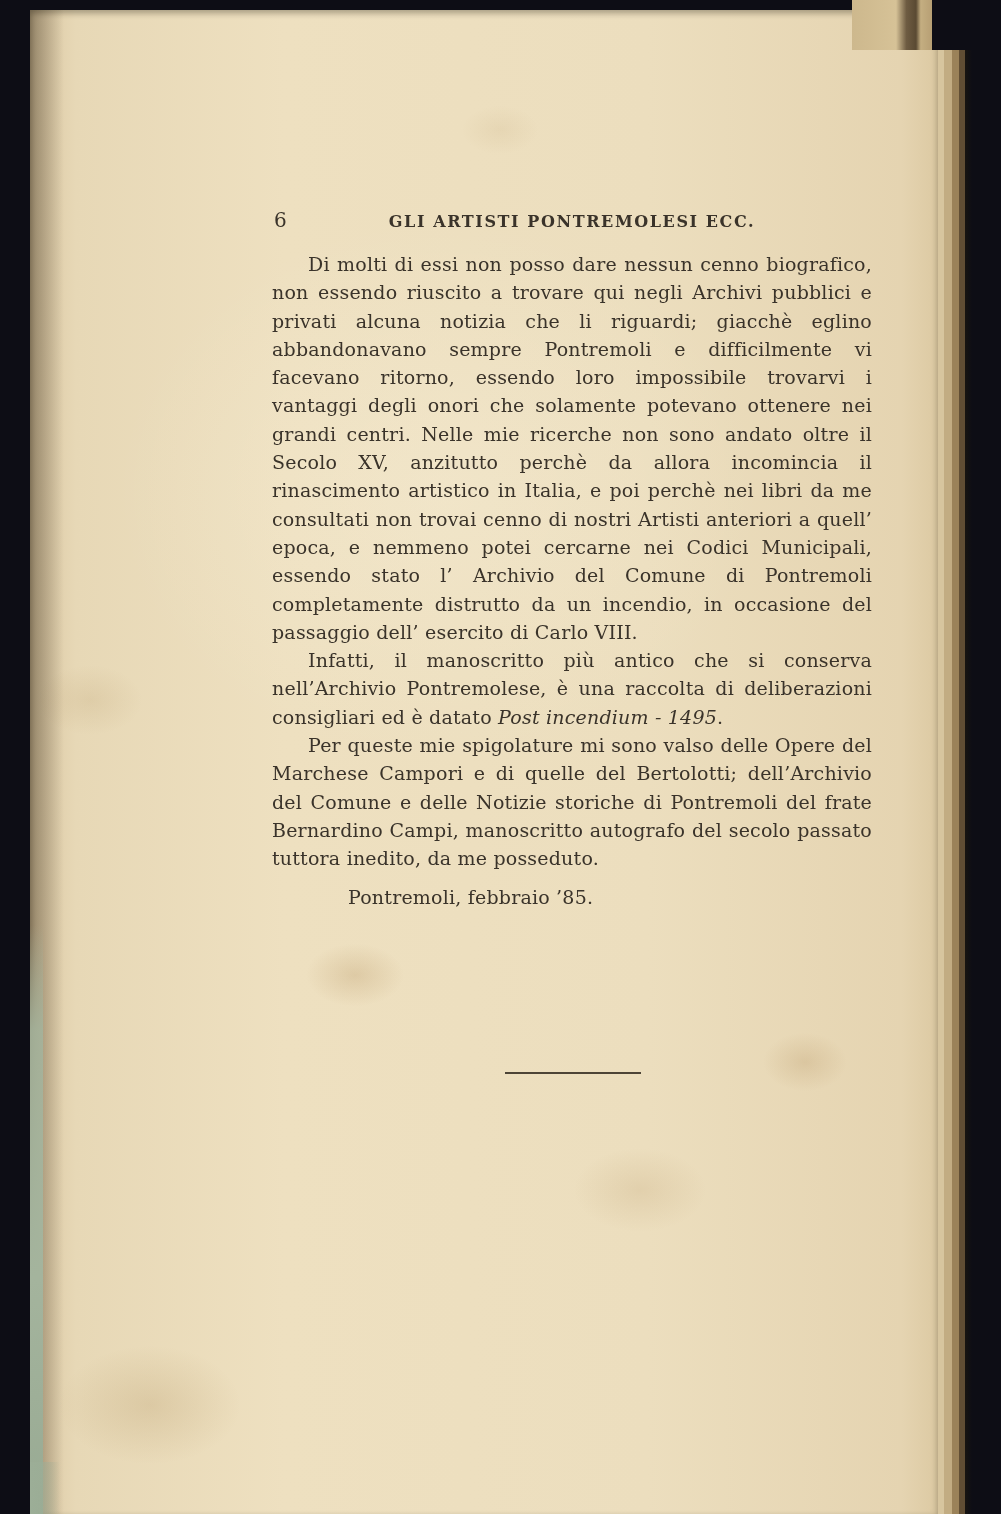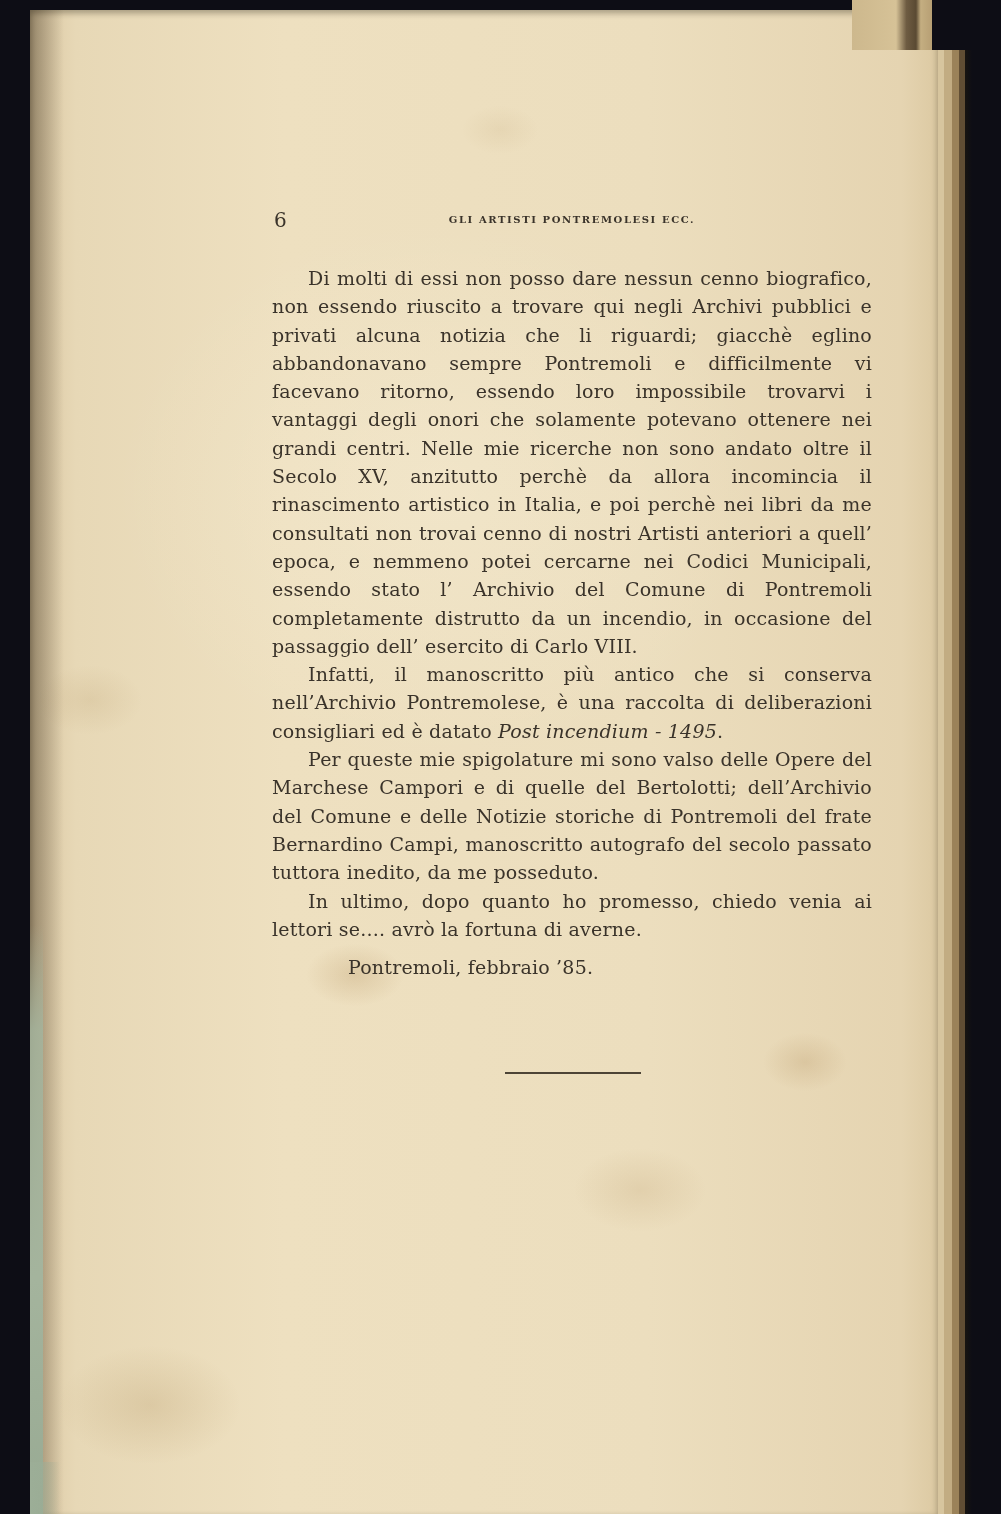--- a/index.html
+++ b/index.html
@@ -53,32 +53,32 @@
   }
   .pagenum {
     position: absolute;
     left: 2px;
     top: 0;
     font-size: 20px;
     color: #3a332a;
   }
   .running {
     display: inline-block;
-    font-size: 10px;
+    font-size: 16px;
     font-weight: bold;
     letter-spacing: 1.6px;
     color: #3a332a;
     padding-top: 4px;
     text-align: center;
   }
   
   .textblock {
     position: absolute;
     left: 242px;
-    top: 254px;
+    top: 240px;
     width: 600px;
     color: #3a332a;
     font-size: 19px;
     line-height: 28.3px;
     letter-spacing: 0.2px;
   }
   .textblock p {
     margin: 0;
     text-indent: 36px;
     text-align: justify;
@@ -160,21 +160,20 @@
 
     <div class="header-row">
       <span class="pagenum">6</span>
       <span class="running">GLI ARTISTI PONTREMOLESI ECC.</span>
     </div>
 
     <div class="textblock">
       <p>Di molti di essi non posso dare nessun cenno biografico, non essendo riuscito a trovare qui negli Archivi pubblici e privati alcuna notizia che li riguardi; giacchè eglino abbandonavano sempre Pontremoli e difficilmente vi facevano ritorno, essendo loro impossibile trovarvi i vantaggi degli onori che solamente potevano ottenere nei grandi centri. Nelle mie ricerche non sono andato oltre il Secolo XV, anzitutto perchè da allora incomincia il rinascimento artistico in Italia, e poi perchè nei libri da me consultati non trovai cenno di nostri Artisti anteriori a quell’ epoca, e nemmeno potei cercarne nei Codici Municipali, essendo stato l’ Archivio del Comune di Pontremoli completamente distrutto da un incendio, in occasione del passaggio dell’ esercito di Carlo VIII.</p>
       <p><span class="seg">Infatti, il manoscritto più antico che si conserva nell’Archivio Pontremolese, è una raccolta di deliberazioni consigliari ed è datato </span><em>Post incendium - 1495</em><span class="seg">.</span></p>
       <p>Per queste mie spigolature mi sono valso delle Opere del Marchese Campori e di quelle del Bertolotti; dell’Archivio del Comune e delle Notizie storiche di Pontremoli del frate Bernardino Campi, manoscritto autografo del secolo passato tuttora inedito, da me posseduto.</p>
-      <p>In ultimo, dopo quanto ho promesso, chiedo venia ai lettori se.... avrò la fortuna di averne.</p>
       <p class="dateline">Pontremoli, febbraio ’85.</p>
     </div>
 
     <div class="rule"></div>
   </div>
 
   <div class="right-edges"></div>
   <div class="top-dark"></div>
   <div class="top-tab"></div>
   <div class="green-edge"></div>

